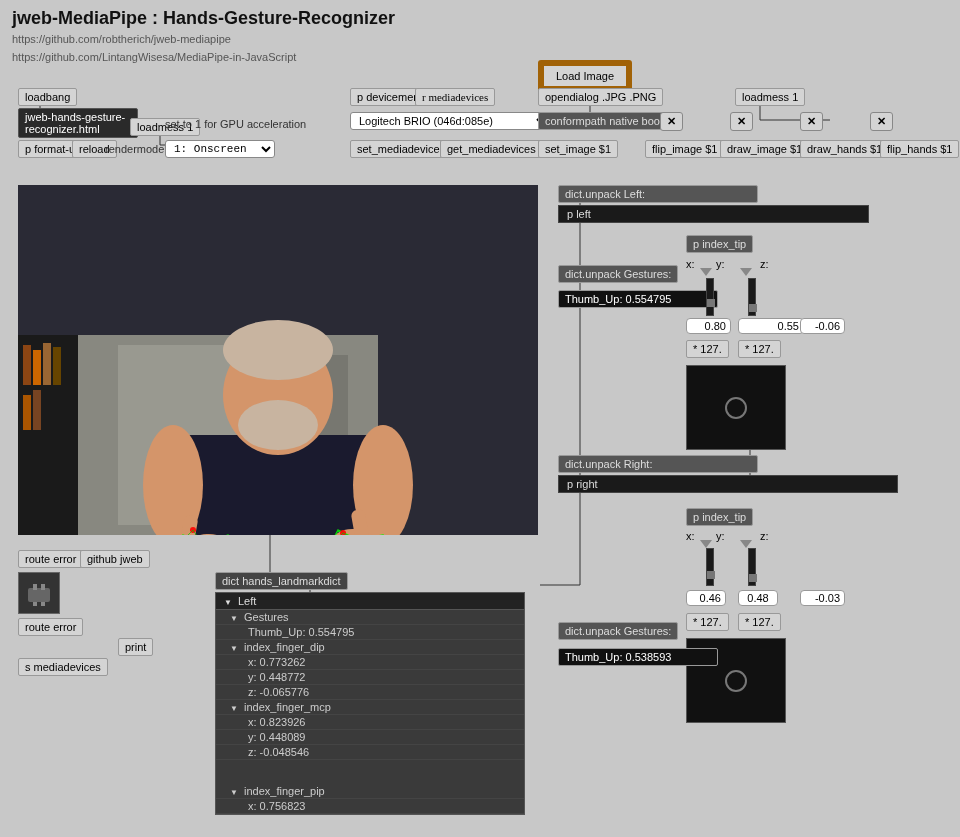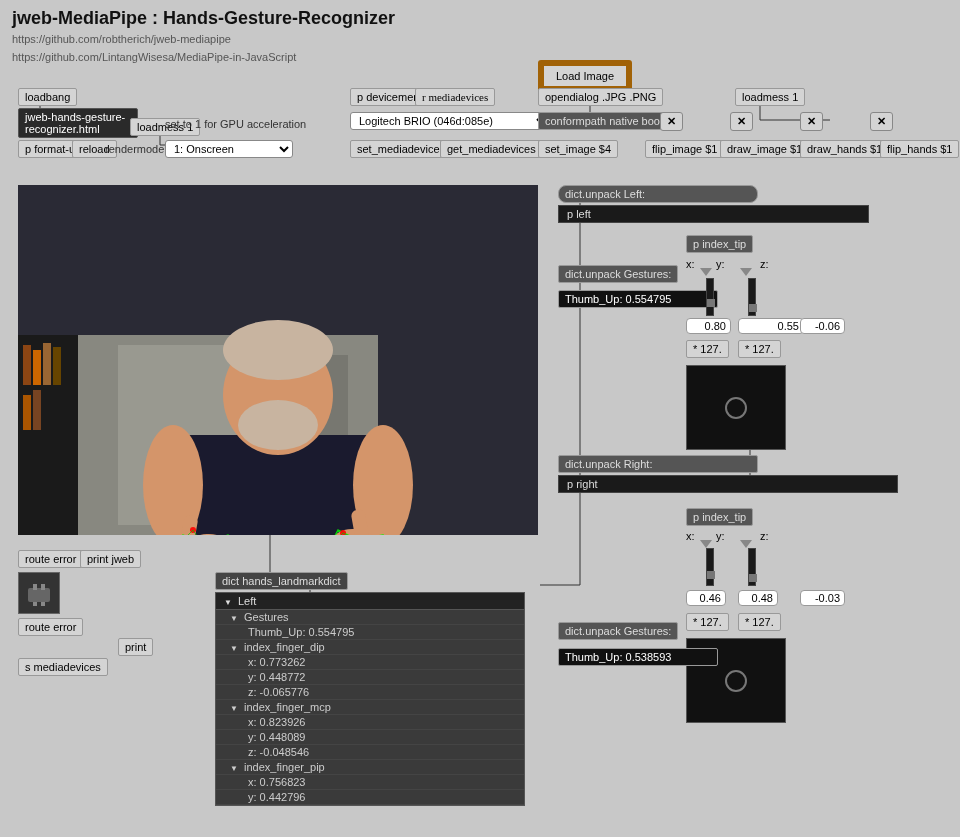--- a/index.html
+++ b/index.html
@@ -174,21 +174,21 @@
 
 <div class="patch-node" style="left:130px; top:118px;">loadmess 1</div>
 <div style="position:absolute; left:165px; top:118px; font-size:11px; color:#333;">set to 1 for GPU acceleration</div>
 
 <div class="patch-node" style="left:18px; top:140px;">p format-url</div>
 
 <div class="patch-node" style="left:72px; top:140px;">reload</div>
 
 <span style="position:absolute; left:105px; top:143px; font-size:11px; color:#333;">rendermode</span>
 
-<select class="node-select" style="position:absolute; left:165px; top:140px; width:128px;">
+<select class="node-select" style="position:absolute; left:165px; top:140px; width:110px;font-family:Liberation Mono, monospace;">
   <option>1: Onscreen</option>
 </select>
 
 <div class="patch-node" style="left:350px; top:88px;">p devicemenu</div>
 
 <div class="patch-node" style="left:415px; top:88px;font-family:Liberation Serif, serif;">r mediadevices</div>
 
 <div class="node-button" style="position:absolute; left:538px; top:60px; padding: 4px 12px;">Load Image</div>
 
 <div class="patch-node" style="left:538px; top:88px;">opendialog .JPG .PNG</div>
@@ -203,21 +203,21 @@
 
 <div class="node-close" style="position:absolute; left:660px; top:112px;">✕</div>
 <div class="node-close" style="position:absolute; left:730px; top:112px;">✕</div>
 <div class="node-close" style="position:absolute; left:800px; top:112px;">✕</div>
 <div class="node-close" style="position:absolute; left:870px; top:112px;">✕</div>
 
 <div class="patch-node" style="left:350px; top:140px;">set_mediadevice $1</div>
 
 <div class="patch-node" style="left:440px; top:140px;">get_mediadevices</div>
 
-<div class="patch-node" style="left:538px; top:140px;">set_image $4</div>
+<div class="patch-node" style="left:538px; top:140px;">set_image $1</div>
 
 <div class="patch-node" style="left:645px; top:140px;">flip_image $1</div>
 
 <div class="patch-node" style="left:720px; top:140px;">draw_image $1</div>
 
 <div class="patch-node" style="left:800px; top:140px;">draw_hands $1</div>
 
 <div class="patch-node" style="left:880px; top:140px;">flip_hands $1</div>
 
 <div class="video-area">
@@ -289,21 +289,21 @@
     <circle cx="348" cy="380" r="3" fill="#ff0000" opacity="0.9"></circle>
     <circle cx="358" cy="367" r="3" fill="#ff0000" opacity="0.9"></circle>
     <circle cx="362" cy="378" r="3" fill="#ff0000" opacity="0.9"></circle>
     <circle cx="360" cy="390" r="3" fill="#ff0000" opacity="0.9"></circle>
     <circle cx="348" cy="395" r="3" fill="#ff0000" opacity="0.9"></circle>
     <polyline points="340,355 325,348 315,358 310,370 312,382" fill="none" stroke="#00cc00" stroke-width="1" opacity="0.7"></polyline>
     <polyline points="325,378 335,393 348,380 358,367 362,378 360,390 348,395" fill="none" stroke="#00cc00" stroke-width="1" opacity="0.7"></polyline>
   </svg>
 </div>
 
-<div class="patch-node" style="left:558px; top:185px; background:#555; color:#ddd; width:200px;border-radius:8px;">dict.unpack Left:</div>
+<div class="patch-node" style="left:558px; top:185px; background:#555; color:#ddd; width:200px;">dict.unpack Left:</div>
 
 <div class="p-node" style="left:558px; top:205px; width:311px;">p left</div>
 
 <div class="patch-node" style="left:686px; top:235px; background:#555; color:#ddd;">p index_tip</div>
 
 <span style="position:absolute; left:686px; top:258px; font-size:11px;">x:</span>
 <span style="position:absolute; left:716px; top:258px; font-size:11px;">y:</span>
 <span style="position:absolute; left:760px; top:258px; font-size:11px;">z:</span>
 
 <div style="position:absolute; left:700px; top:268px; width:12px; height:0; border-left:6px solid transparent; border-right:6px solid transparent; border-top:8px solid #888;"></div>
@@ -345,37 +345,37 @@
 <div style="position:absolute; left:740px; top:540px; width:12px; height:0; border-left:6px solid transparent; border-right:6px solid transparent; border-top:8px solid #888;"></div>
 
 <div style="position:absolute; left:706px; top:548px; width:8px; height:38px; background:#1a1a1a; border:1px solid #444;">
   <div style="position:absolute; top:22px; left:0; width:8px; height:8px; background:#777;"></div>
 </div>
 <div style="position:absolute; left:748px; top:548px; width:8px; height:38px; background:#1a1a1a; border:1px solid #444;">
   <div style="position:absolute; top:25px; left:0; width:8px; height:8px; background:#777;"></div>
 </div>
 
 <div class="number-box" style="left:686px; top:590px; width:30px;">0.46</div>
-<div class="number-box" style="left:738px; top:590px; width:31px;">0.48</div>
+<div class="number-box" style="left:738px; top:590px; width:31px;text-align:center;">0.48</div>
 <div class="number-box" style="left:800px; top:590px; width:45px;">-0.03</div>
 
 <div class="patch-node" style="left:686px; top:613px;">* 127.</div>
 <div class="patch-node" style="left:738px; top:613px;">* 127.</div>
 
 <div style="position:absolute; left:686px; top:638px; width:100px; height:85px; background:#111; border:1px solid #555; display:flex; align-items:center; justify-content:center;">
   <div style="width:22px; height:22px; border:2px solid #777; border-radius:50%;"></div>
 </div>
 
 <div class="patch-node" style="left:558px; top:622px; background:#555; color:#ddd;">dict.unpack Gestures:</div>
 
 <div class="patch-node" style="left:558px; top:648px; background:#111; color:#fff; width:160px;">Thumb_Up: 0.538593</div>
 
 <div class="patch-node" style="left:18px; top:550px;">route error</div>
 
-<div class="patch-node" style="left:80px; top:550px;">print jweb</div>
+<div class="patch-node" style="left:80px; top:550px;">github jweb</div>
 
 <div style="position:absolute; left:18px; top:572px; width:42px; height:42px; background:#333; border:1px solid #666; display:flex; align-items:center; justify-content:center;">
   <svg width="30" height="30" xmlns="http://www.w3.org/2000/svg">
     <rect x="4" y="10" width="22" height="14" rx="2" fill="#666"></rect>
     <rect x="9" y="6" width="4" height="6" fill="#888"></rect>
     <rect x="17" y="6" width="4" height="6" fill="#888"></rect>
     <rect x="9" y="24" width="4" height="4" fill="#888"></rect>
     <rect x="17" y="24" width="4" height="4" fill="#888"></rect>
   </svg>
 </div>
@@ -405,19 +405,18 @@
   <div class="dict-row-indent2">x: 0.773262</div>
   <div class="dict-row-indent2">y: 0.448772</div>
   <div class="dict-row-indent2">z: -0.065776</div>
   <div class="dict-row" style="padding-left:14px;">
     <span class="arrow-down"></span>
     <span>index_finger_mcp</span>
   </div>
   <div class="dict-row-indent2">x: 0.823926</div>
   <div class="dict-row-indent2">y: 0.448089</div>
   <div class="dict-row-indent2">z: -0.048546</div>
-  <div class="dict-row" style="padding-left:14px;">
+  <div class="dict-row" style="padding-left:14px;margin-top:24px;">
     <span class="arrow-down"></span>
     <span>index_finger_pip</span>
   </div>
   <div class="dict-row-indent2">x: 0.756823</div>
-  <div class="dict-row-indent2">y: 0.442796</div>
 </div>
 
 </body></html>

